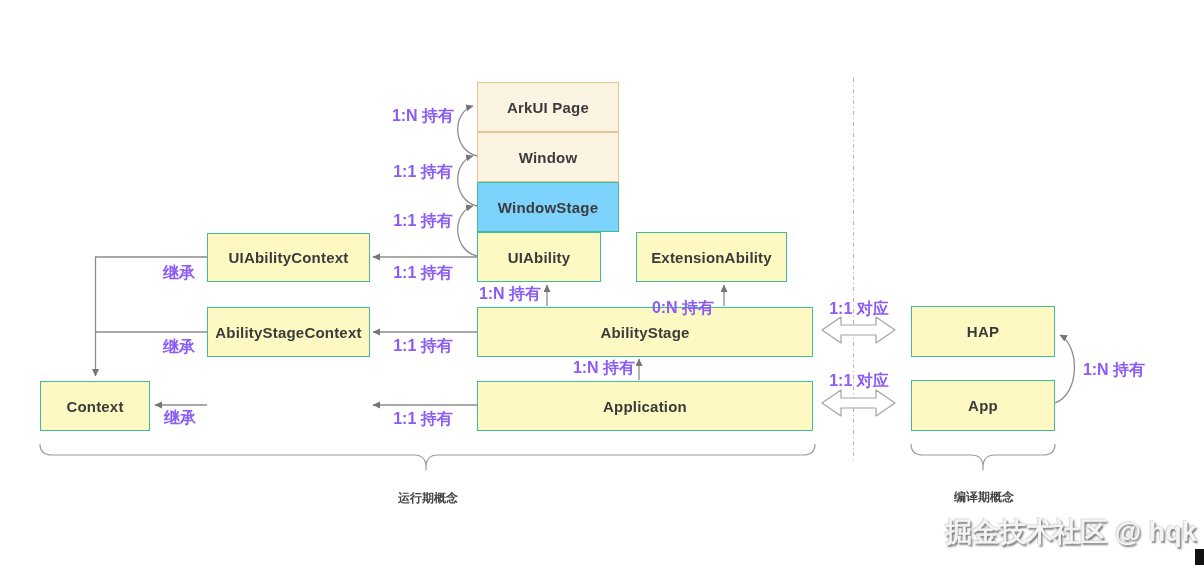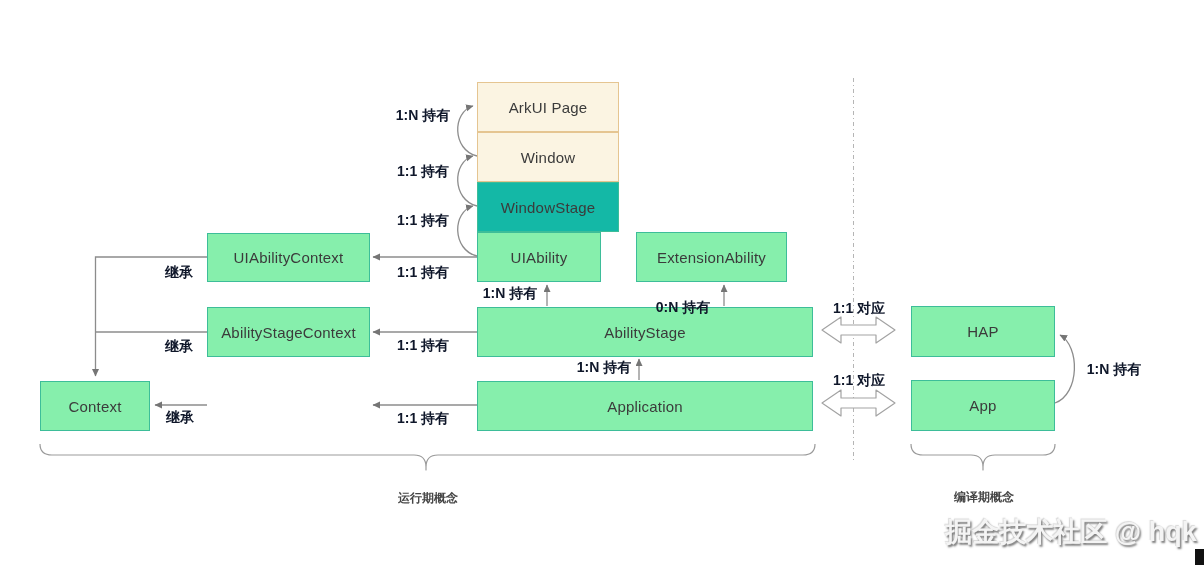--- a/index.html
+++ b/index.html
@@ -3,28 +3,28 @@
 <meta charset="utf-8">
 <style>
   html,body{margin:0;padding:0;background:#fff;}
   #stage{
     position:relative;width:1204px;height:565px;background:#ffffff;overflow:hidden;
     font-family:"Liberation Sans","DejaVu Sans",sans-serif;
   }
   #connectors{position:absolute;left:0;top:0;}
   .box{
     position:absolute;box-sizing:border-box;display:flex;align-items:center;justify-content:center;
-    font-size:15px;font-weight:400;color:#3b3b3b;letter-spacing:.2px;white-space:nowrap;
+    font-size:15px;font-weight:700;color:#3b3b3b;letter-spacing:.2px;white-space:nowrap;
   }
-  .green{background:#86efac;border:1.6px solid #3DBD99;}
-  .green-dk{background:#14b8a6;border:1.6px solid #3DBD99;}
+  .green{background:#fef9c3;border:1.6px solid #3DBD99;}
+  .green-dk{background:#7dd3fc;border:1.6px solid #3DBD99;}
   .cream{background:#FBF4E2;border:1.6px solid #E5C591;}
   .lbl{
     position:absolute;transform:translate(-50%,-50%);
-    font-size:14px;color:#0f172a;font-weight:600;white-space:nowrap;
+    font-size:16px;color:#8b5cf6;font-weight:600;white-space:nowrap;
   }
   .region-lbl{font-size:12px;color:#454545;}
   .watermark{
     position:absolute;transform:translate(-50%,-50%);
     font-size:27px;font-weight:bold;color:#f4f4f4;white-space:nowrap;
     text-shadow:1.5px 1.5px 2px rgba(110,110,110,.9), -1px -1px 1px rgba(170,170,170,.45);
   }
   .corner-artifact{position:absolute;background:#111;}
 </style>
 </head>

